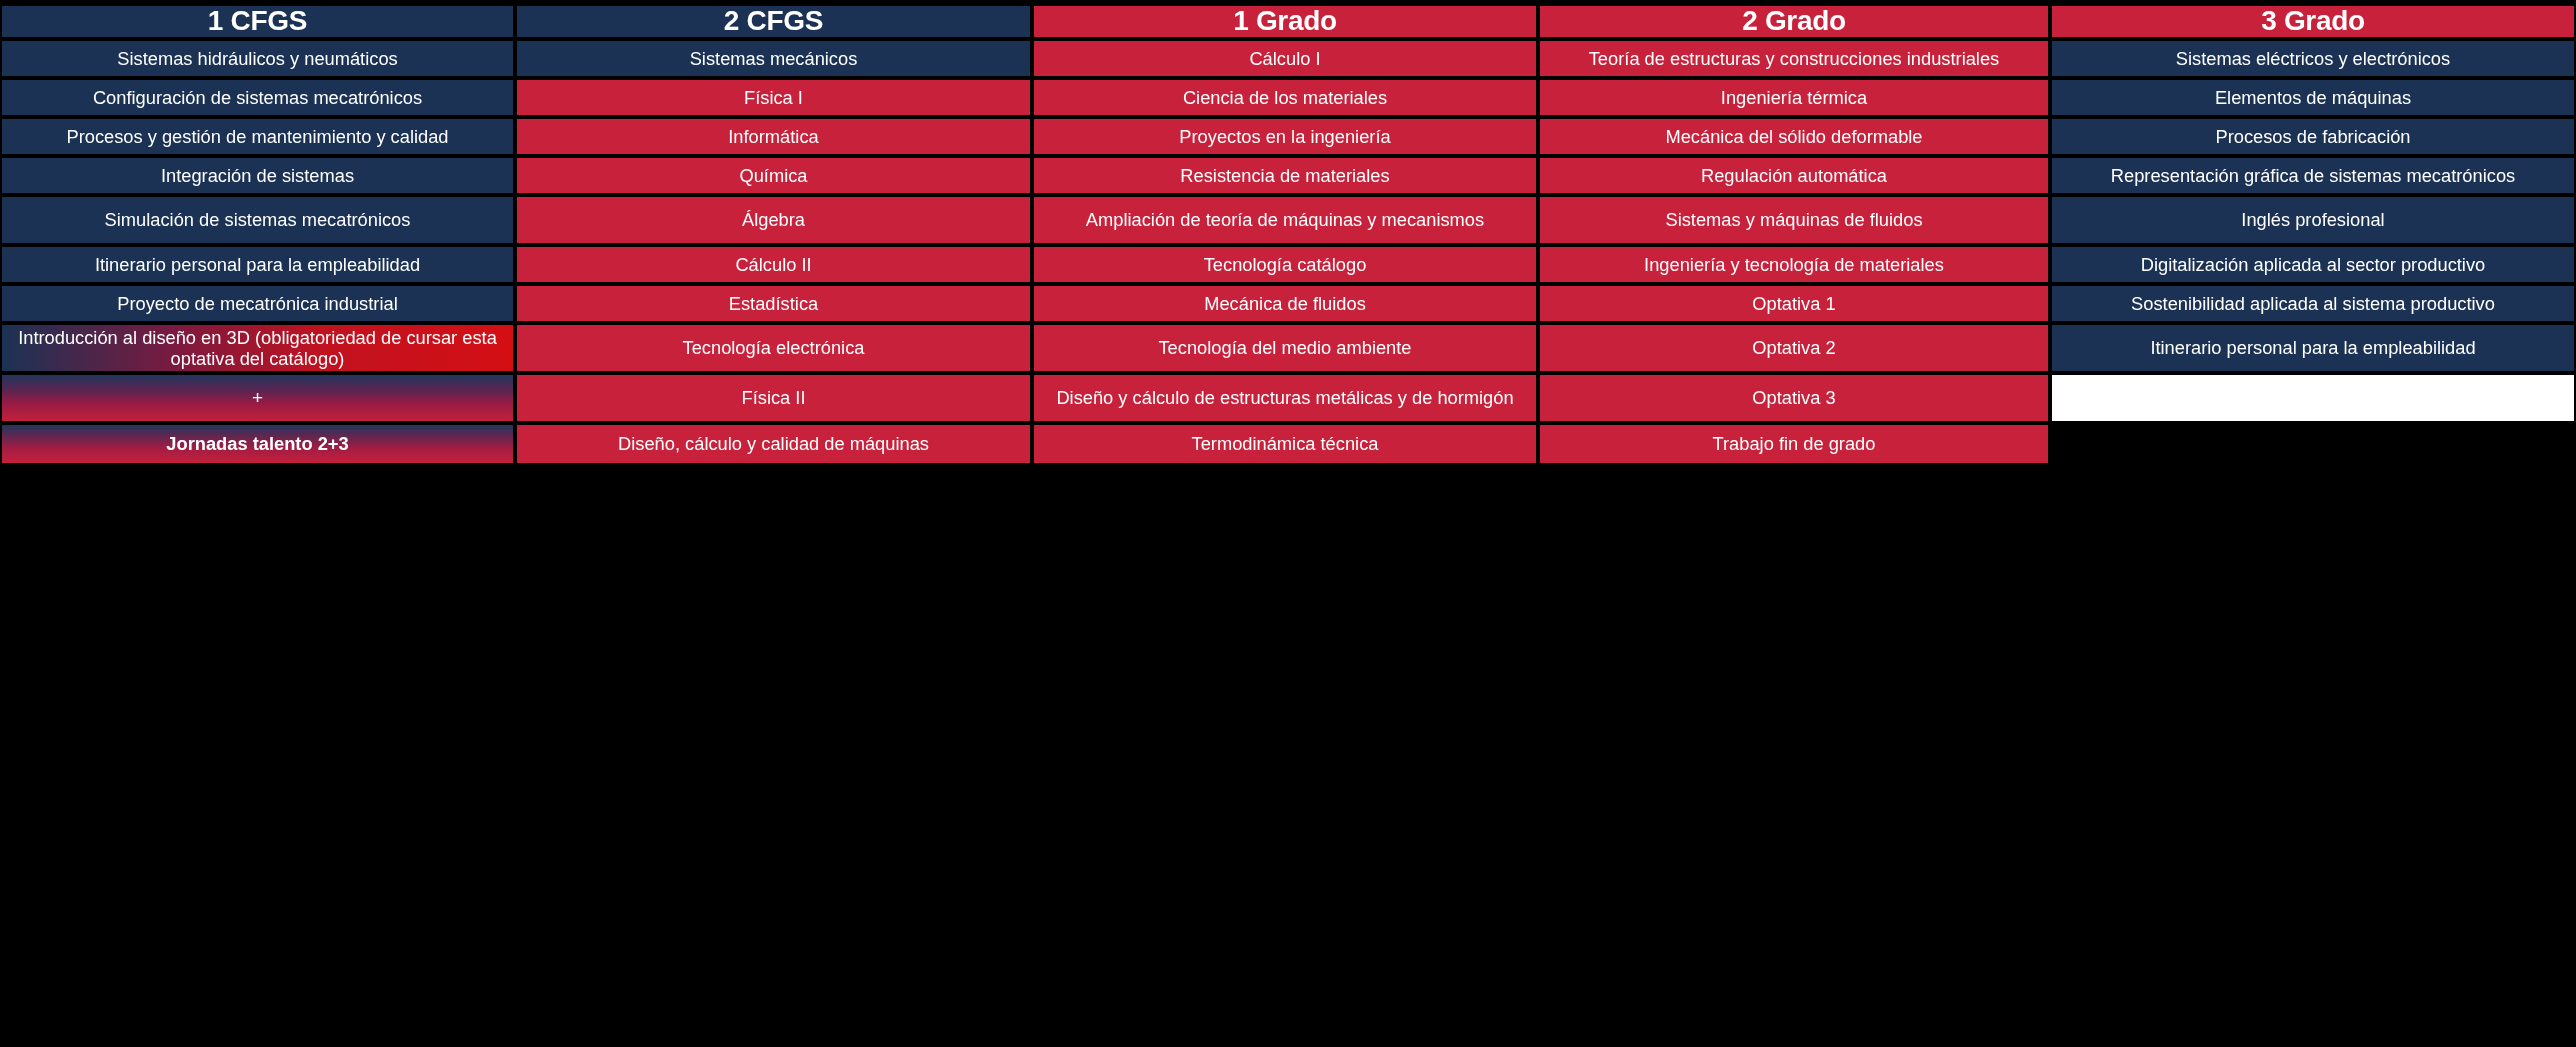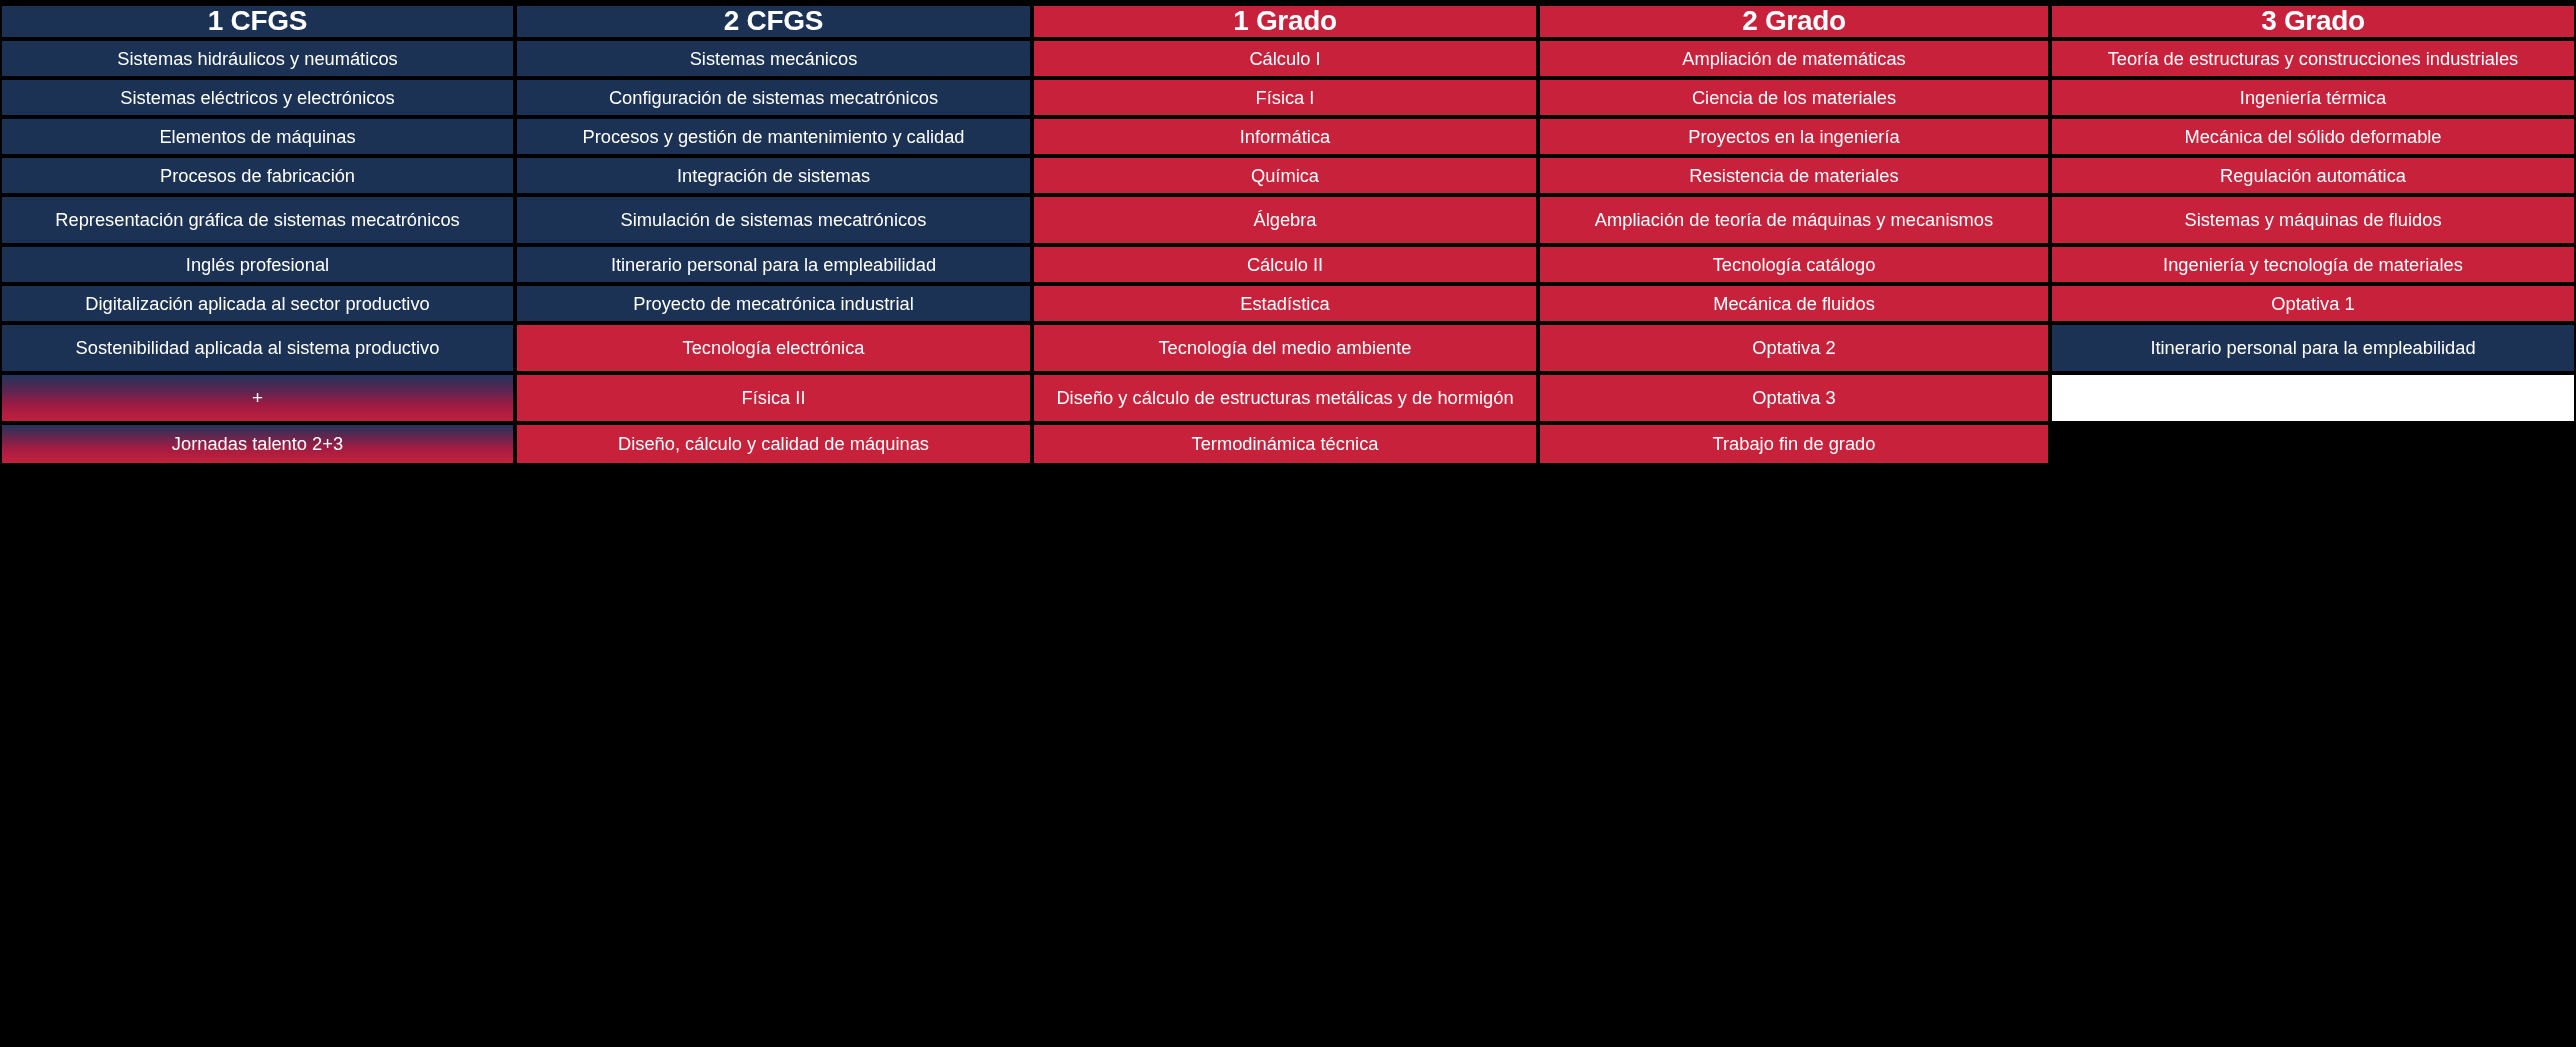--- a/index.html
+++ b/index.html
@@ -49,21 +49,21 @@
     overflow: hidden;
     white-space: pre-line;
   }
   .navy   { background: #1b3254; }
   .red    { background: #c8213c; }
   .blank  { background: #ffffff; }
   
   .grad-h { background: linear-gradient(90deg, #1b3254 0%, #7b1a40 34%, #c01220 62%, #d40f14 100%); }
   
   .grad-v { background: linear-gradient(180deg, #22355c 0%, #5c2551 34%, #9b1b43 64%, #c2203c 100%); }
-  .grad-v2{ background: linear-gradient(180deg, #22355c 0%, #63264f 30%, #a41c42 62%, #c5213c 100%); }
+  .grad-v2{ background: linear-gradient(180deg, #22355c 0%, #63264f 30%, #a41c42 62%, #c5213c 100%); font-weight: bold; }
 
   .head {
     font-size: 28px;
     font-weight: bold;
     letter-spacing: -0.3px;
   }
   .plus { font-size: 19px; }
 </style>
 </head>
 <body>
@@ -71,21 +71,20 @@
 <div id="sheet">
   <div class="grid" id="grid">
       <div class="cell head navy">1 CFGS</div>
       <div class="cell head navy">2 CFGS</div>
       <div class="cell head red">1 Grado</div>
       <div class="cell head red">2 Grado</div>
       <div class="cell head red">3 Grado</div>
       <div class="cell navy">Sistemas hidráulicos y neumáticos</div>
       <div class="cell navy">Sistemas mecánicos</div>
       <div class="cell red">Cálculo I</div>
-      <div class="cell red">Ampliación de matemáticas</div>
       <div class="cell red">Teoría de estructuras y construcciones industriales</div>
       <div class="cell navy">Sistemas eléctricos y electrónicos</div>
       <div class="cell navy">Configuración  de  sistemas mecatrónicos</div>
       <div class="cell red">Física I</div>
       <div class="cell red">Ciencia de los materiales</div>
       <div class="cell red">Ingeniería térmica</div>
       <div class="cell navy">Elementos de máquinas</div>
       <div class="cell navy">Procesos y gestión de mantenimiento y calidad</div>
       <div class="cell red">Informática</div>
       <div class="cell red">Proyectos en la ingeniería</div>
@@ -104,20 +103,21 @@
       <div class="cell navy">Itinerario personal para la empleabilidad</div>
       <div class="cell red">Cálculo II</div>
       <div class="cell red">Tecnología catálogo</div>
       <div class="cell red">Ingeniería y tecnología de materiales</div>
       <div class="cell navy">Digitalización aplicada al sector productivo</div>
       <div class="cell navy">Proyecto de mecatrónica industrial</div>
       <div class="cell red">Estadística</div>
       <div class="cell red">Mecánica de fluidos</div>
       <div class="cell red">Optativa 1</div>
       <div class="cell navy">Sostenibilidad aplicada al sistema productivo</div>
+      <div class="cell grad-h">Introducción al diseño en 3D (obligatoriedad de cursar esta optativa del catálogo)</div>
       <div class="cell red">Tecnología electrónica</div>
       <div class="cell red">Tecnología del medio ambiente</div>
       <div class="cell red">Optativa 2</div>
       <div class="cell navy">Itinerario personal para la empleabilidad</div>
       <div class="cell grad-v plus">+</div>
       <div class="cell red">Física II</div>
       <div class="cell red">Diseño y cálculo de estructuras metálicas y de hormigón</div>
       <div class="cell red">Optativa 3</div>
       <div class="cell blank"></div>
       <div class="cell grad-v2">Jornadas talento 2+3</div>

